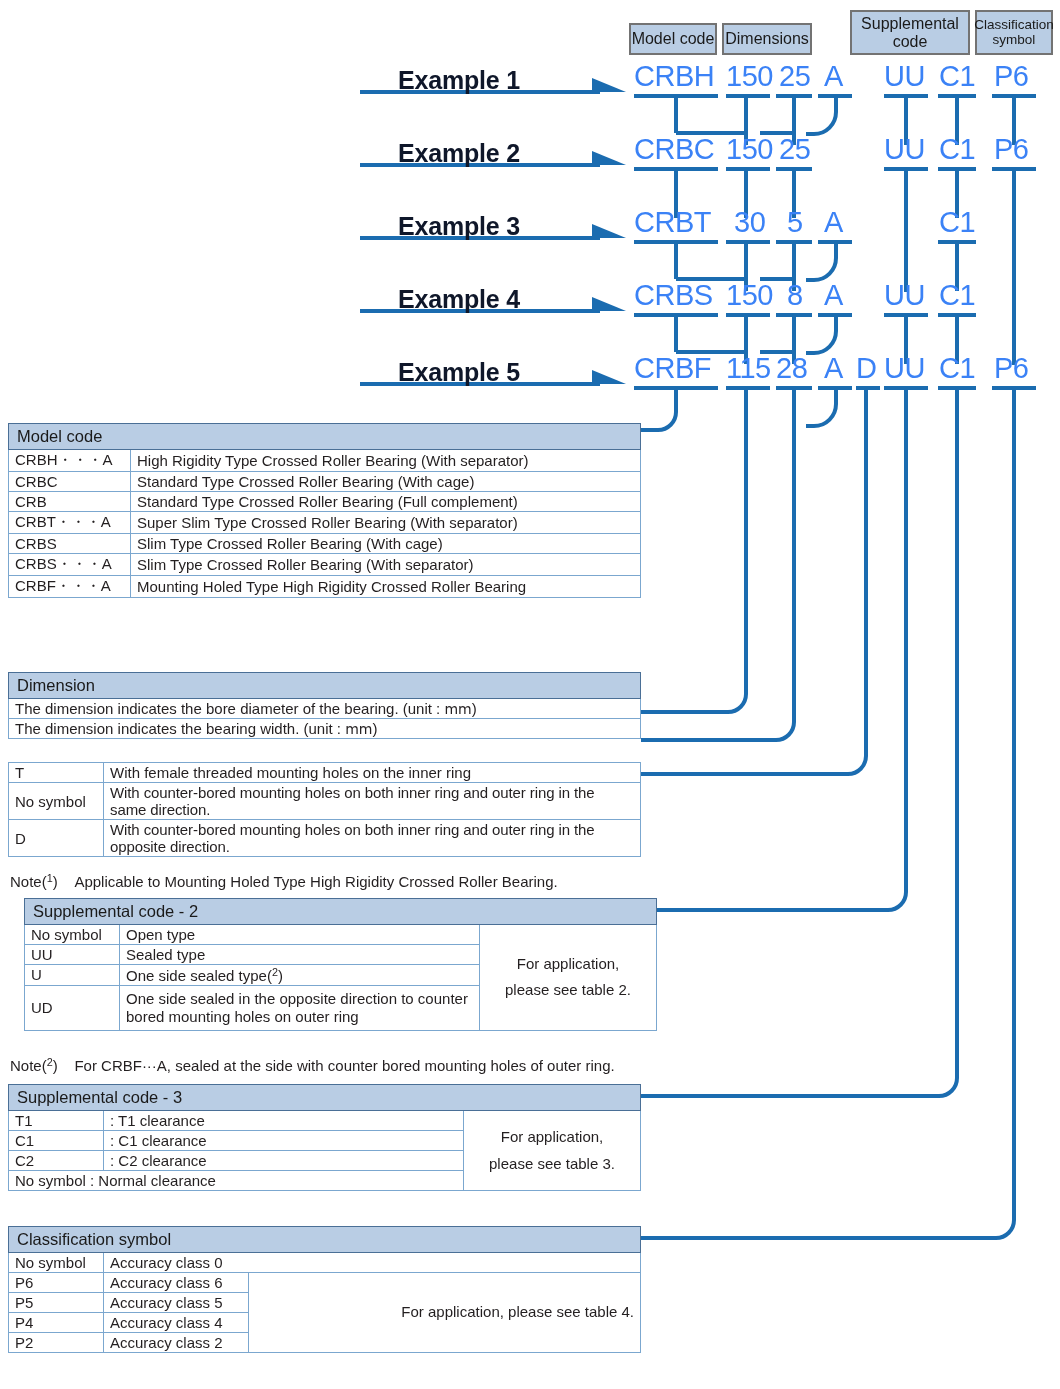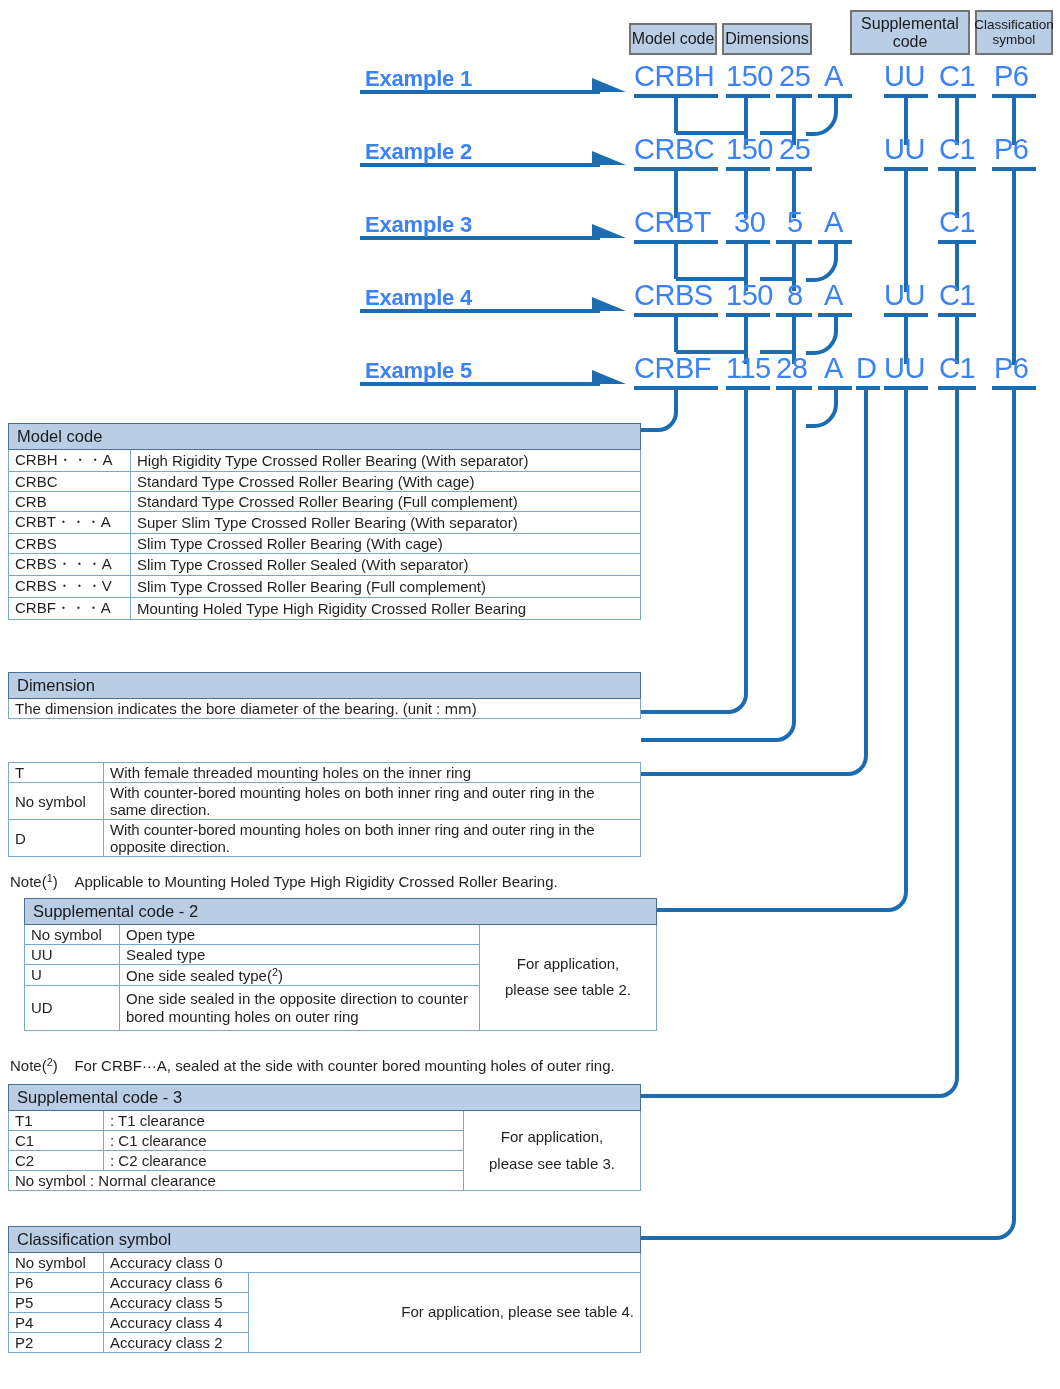--- a/index.html
+++ b/index.html
@@ -23,24 +23,25 @@
     text-align:center;
     display:flex;align-items:center;justify-content:center;
     line-height:1.08;
     box-sizing:border-box;
   }
 
   
   .ex-label{
     position:absolute;
     font-weight:bold;
-    font-size:22px;
+    font-size:25px;
     letter-spacing:-0.2px;
-    color:#3b82f6;
+    color:#0f172a;
     white-space:nowrap;
+    margin-left:33px;
   }
 
   
   .code{
     position:absolute;
     font-size:29px;
     line-height:1;
     color:#3b82f6;
     white-space:nowrap;
     letter-spacing:-0.5px;
@@ -290,40 +291,39 @@
     <tr>
       <td class="c-sym">CRBT・・・A</td>
       <td>Super Slim Type Crossed Roller Bearing (With separator)</td>
     </tr>
     <tr>
       <td class="c-sym">CRBS</td>
       <td>Slim Type Crossed Roller Bearing (With cage)</td>
     </tr>
     <tr>
       <td class="c-sym">CRBS・・・A</td>
-      <td>Slim Type Crossed Roller Sealed (With separator)</td>
-    </tr>
-    <tr>
-      <td class="c-sym">CRBS・・・V</td>
-      <td>Slim Type Crossed Roller Bearing (Full complement)</td>
+      <td>Slim Type Crossed Roller Bearing (With separator)</td>
     </tr>
     <tr>
       <td class="c-sym">CRBF・・・A</td>
       <td>Mounting Holed Type High Rigidity Crossed Roller Bearing</td>
     </tr>
   </tbody>
     </table>
 
   <table class="tbl" style="left:8px;top:672px;width:633px;">
     <tbody>
         <tr>
       <td class="hdr">Dimension</td>
     </tr>
     <tr>
       <td>The dimension indicates the bore diameter of the bearing. (unit : <span class="unit">mm</span>)</td>
+    </tr>
+    <tr>
+      <td>The dimension indicates the bearing width. (unit : <span class="unit">mm</span>)</td>
     </tr>
   </tbody>
     </table>
 
   <table class="tbl" style="left:8px;top:762px;width:633px;">
     <tbody>
     <tr>
       <td class="c-sym" style="width:95px;">T</td>
       <td>With female threaded mounting holes on the inner ring</td>
     </tr>

